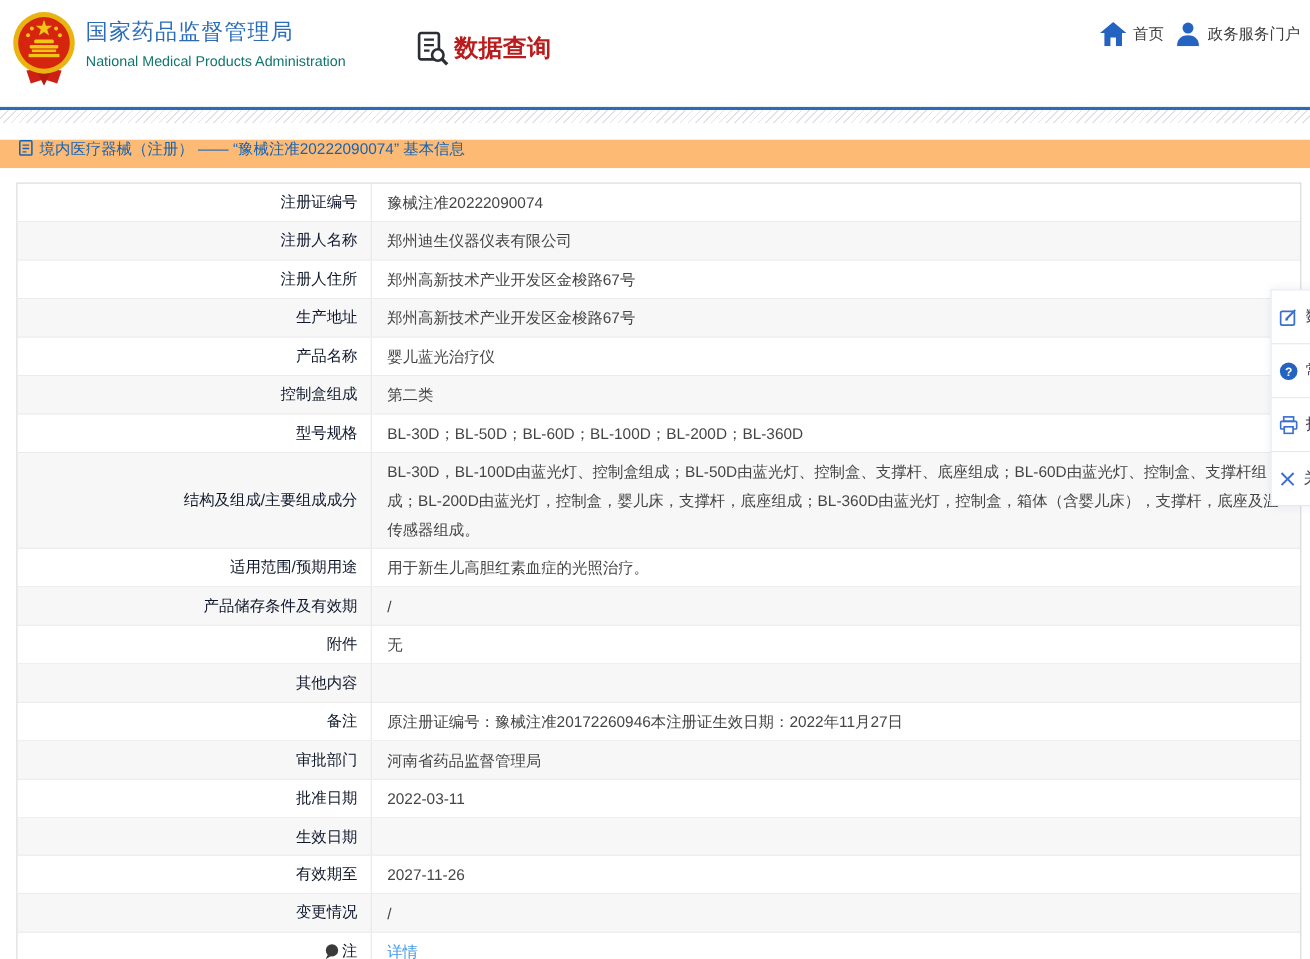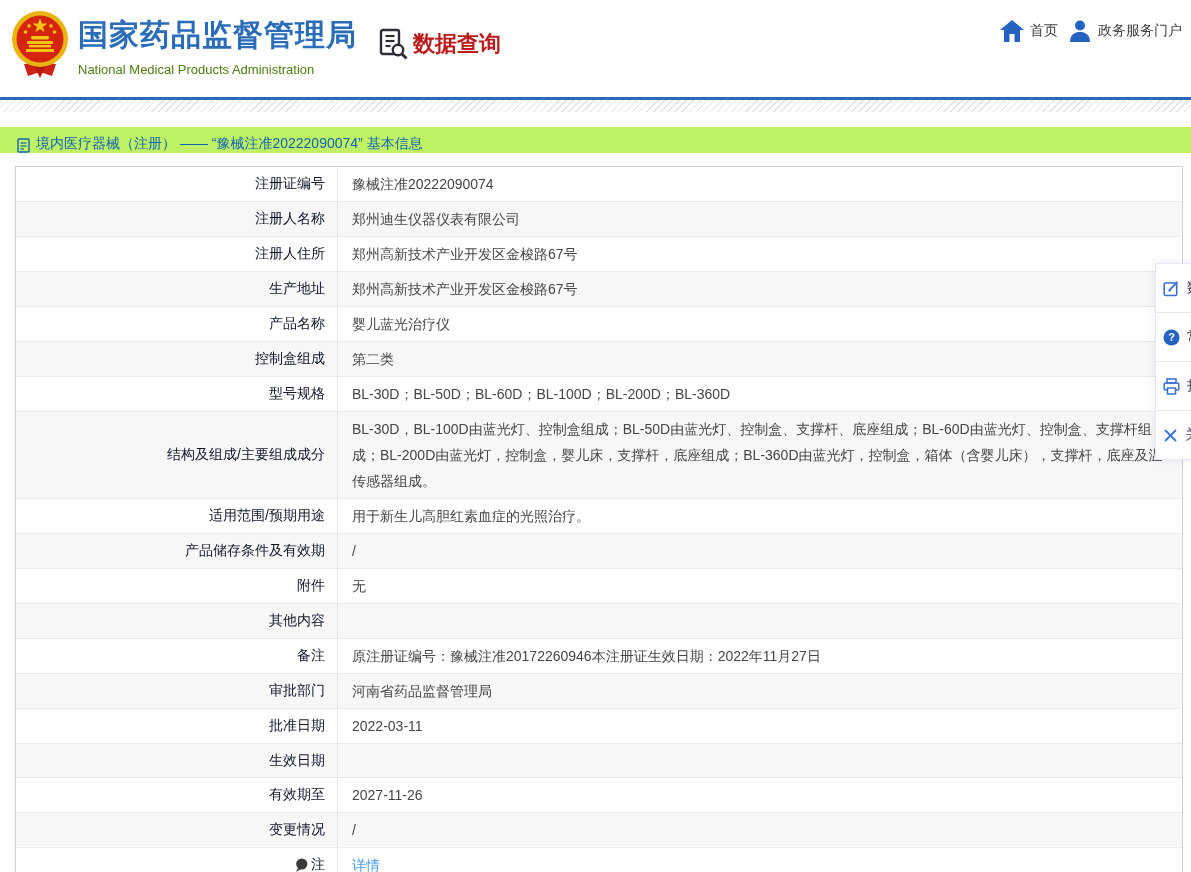--- a/index.html
+++ b/index.html
@@ -3,36 +3,36 @@
 <meta charset="utf-8">
 <style>
   * { margin:0; padding:0; box-sizing:border-box; }
   html,body { width:1191px; height:872px; overflow:hidden; background:#fff;
     font-family:"Liberation Sans","DejaVu Sans",sans-serif; position:relative; }
 
   
   .header { position:relative; height:97px; background:#fff; }
   .logo { position:absolute; left:10px; top:10px; width:60px; height:68px; cursor:pointer; }
   .org { position:absolute; left:78px; top:15px; }
-  .org-cn { font-size:30px; font-weight:bold; color:#2a6cb8; letter-spacing:1px; }
-  .org-en { font-size:13px; color:#4d7c0f; margin-top:6px; }
+  .org-cn { font-size:20px; font-weight:normal; color:#2a6cb8; letter-spacing:1px; }
+  .org-en { font-size:13px; color:#0f766e; margin-top:6px; }
   .query { position:absolute; left:377px; top:27px; display:flex; align-items:center; gap:4px; }
   .query-label { font-size:22px; font-weight:bold; color:#b91c1c; }
   .nav-item { position:absolute; top:20px; display:flex; flex-direction:row; align-items:center; gap:6px; cursor:pointer; }
   .nav-home { left:1000px; width:44px; }
   .nav-portal { left:1068px; width:96px; }
   .nav-label { font-size:14px; color:#3c3c3c; white-space:nowrap; }
 
   .blue-line { height:3px; background:#2a6cb8; }
   .hatch { height:12px;
     background:repeating-linear-gradient(135deg,#e2e2e6 0 1px,#ffffff 1px 5px); }
   .gap1 { height:15px; background:#fff; }
 
   
-  .titlebar { height:26px; background:#bef264; display:flex; align-items:flex-end; padding-left:17px; gap:6px; }
+  .titlebar { height:26px; background:#fdba74; display:flex; align-items:flex-start; padding-left:17px; gap:6px; }
   .titlebar-text { font-size:14px; color:#1464b4; }
 
   .gap2 { height:13px; background:#fff; }
 
   
   .table { margin-left:15px; width:1168px; border:1px solid #cfcfcf; }
   .row { display:flex; border-bottom:1px solid #e9e9e9; background:#fff; }
   .row:nth-child(even) { background:#f7f7f8; }
   .row:last-child { border-bottom:none; }
   .cell { min-height:33.7px; display:flex; align-items:center; font-size:14px; padding-top:4px; padding-bottom:4px; }

